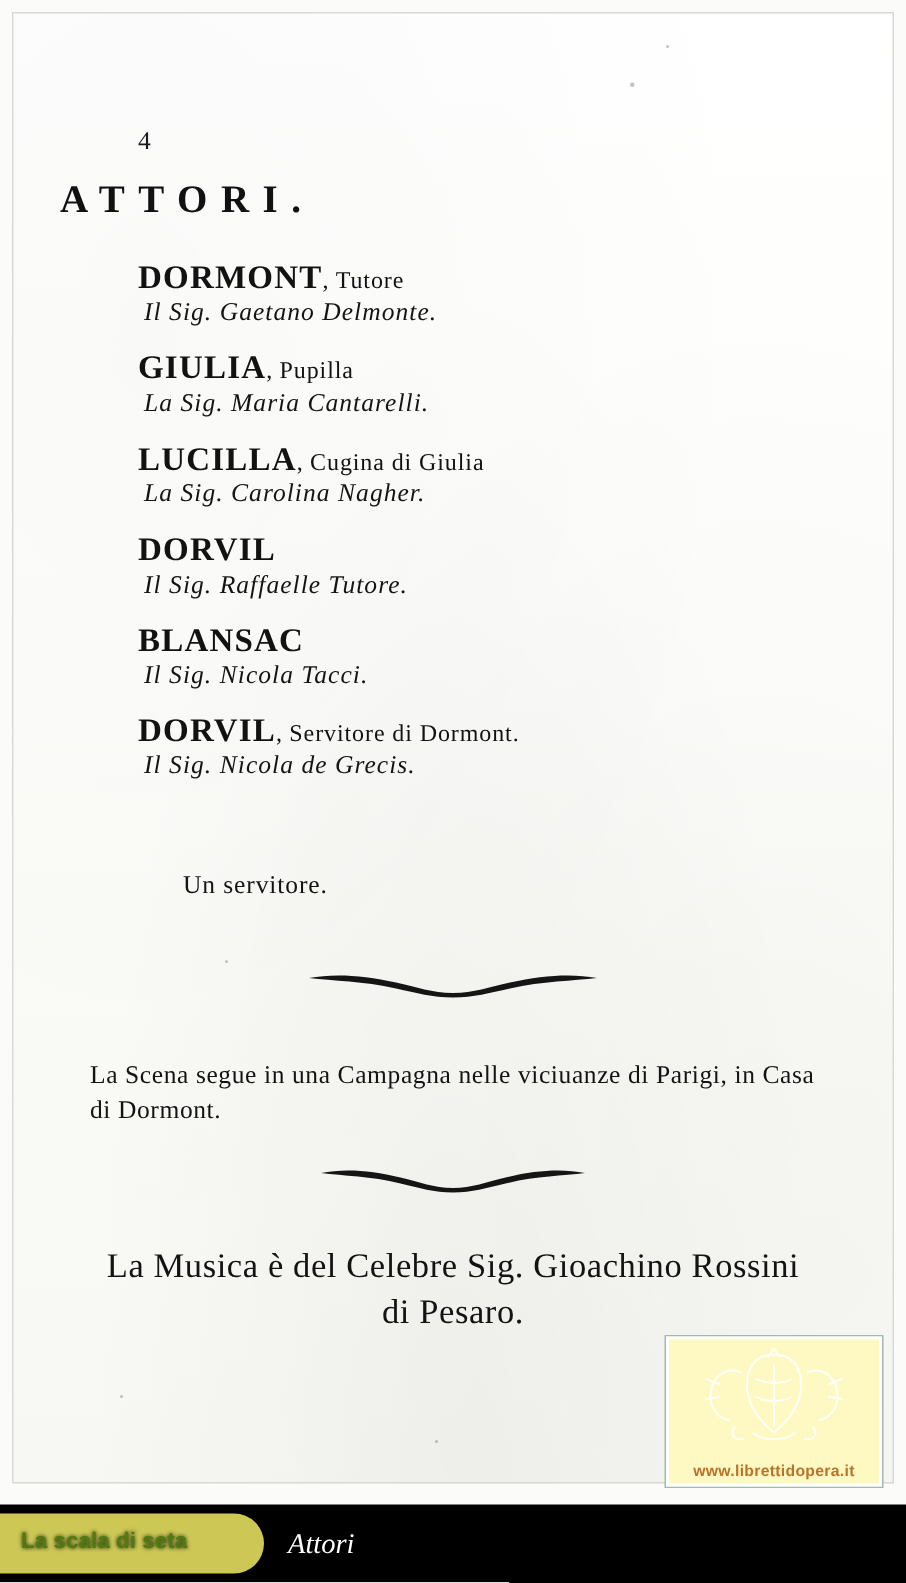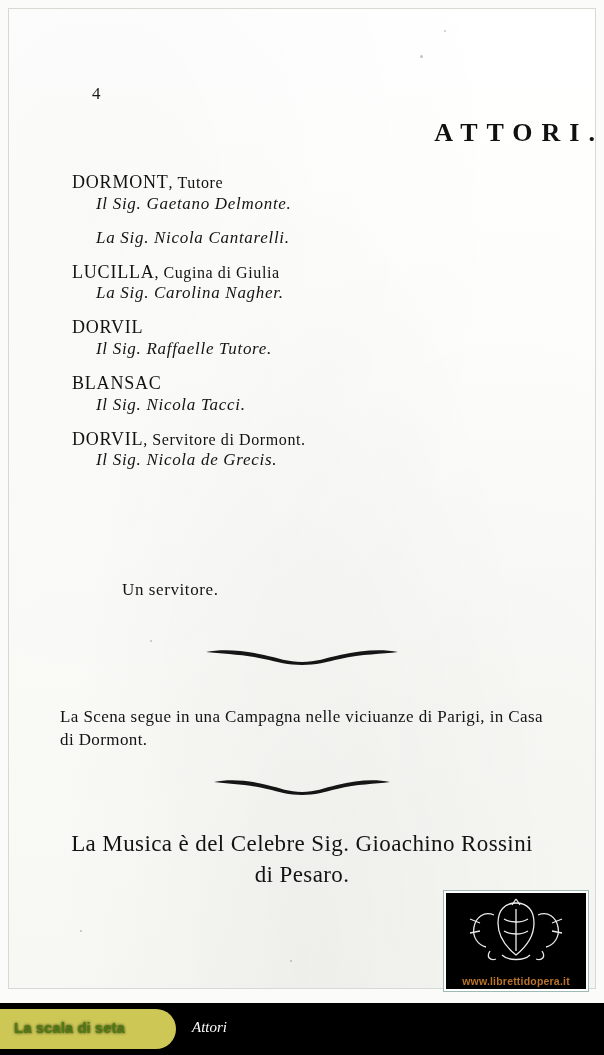--- a/index.html
+++ b/index.html
@@ -57,48 +57,50 @@
     top: 84px;
     font-size: 17px;
     color: #1a1a1a;
     font-family: "Liberation Serif", serif;
   }
   .title {
     position: absolute;
     left: 0;
     right: 0;
     top: 118px;
-    text-align: right;
+    text-align: left;
     font-family: "Liberation Serif", serif;
     font-weight: bold;
     font-size: 26px;
     letter-spacing: 9px;
     color: #111111;
     text-indent: 9px;
+    padding-left: 31px;
   }
   .cast {
     position: absolute;
     left: 72px;
     top: 172px;
     width: 470px;
   }
   .cast-entry {
     margin-bottom: 14px;
   }
   .role-line {
     font-family: "Liberation Serif", serif;
     font-size: 17px;
     color: #121212;
     line-height: 1.15;
     white-space: nowrap;
   }
   .role-name {
-    font-weight: normal;
+    font-weight: bold;
     letter-spacing: 0.8px;
-    font-size: 18px;
+    font-size: 22px;
+    margin-left: 20px;
   }
   .role-desc {
     font-weight: normal;
     letter-spacing: 0.6px;
     font-size: 16px;
   }
   .singer-line {
     font-family: "Liberation Serif", serif;
     font-style: italic;
     font-size: 17px;
@@ -150,21 +152,21 @@
     line-height: 1.35;
     letter-spacing: 0.4px;
   }
   
   .stamp {
     position: absolute;
     left: 444px;
     top: 891px;
     width: 140px;
     height: 96px;
-    background: #000000;
+    background: #fef9c3;
     border: 2px solid #ffffff;
     box-shadow: 0 0 0 1px #9fb9b5;
     overflow: hidden;
   }
   .stamp-art {
     position: absolute;
     left: 0; top: 0; right: 0; bottom: 22px;
   }
   .stamp-url {
     position: absolute;
@@ -205,21 +207,21 @@
     font-size: 15px;
     color: #4d7c0f;
     text-shadow: 0 0 3px rgba(0,0,0,0.9);
   }
   .footer-sub {
     position: absolute;
     left: 192px;
     top: 16px;
     font-family: "Liberation Serif", serif;
     font-style: italic;
-    font-size: 15px;
+    font-size: 19px;
     color: #ffffff;
   }
   
   .speck {
     position: absolute;
     background: rgba(60,60,55,0.30);
     border-radius: 50%;
   }
 </style>
 </head>
@@ -245,21 +247,25 @@
 
       <div class="cast-entry">
         <div class="role-line">
           <span class="role-name">DORMONT</span><span class="role-desc">,</span>
           <span class="role-desc">Tutore</span>
         </div>
         <div class="singer-line">Il Sig. Gaetano Delmonte.</div>
       </div>
 
       <div class="cast-entry">
-        <div class="singer-line">La Sig. Nicola Cantarelli.</div>
+        <div class="role-line">
+          <span class="role-name">GIULIA</span><span class="role-desc">,</span>
+          <span class="role-desc">Pupilla</span>
+        </div>
+        <div class="singer-line">La Sig. Maria Cantarelli.</div>
       </div>
 
       <div class="cast-entry">
         <div class="role-line">
           <span class="role-name">LUCILLA</span><span class="role-desc">,</span>
           <span class="role-desc">Cugina di Giulia</span>
         </div>
         <div class="singer-line">La Sig. Carolina Nagher.</div>
       </div>
 

